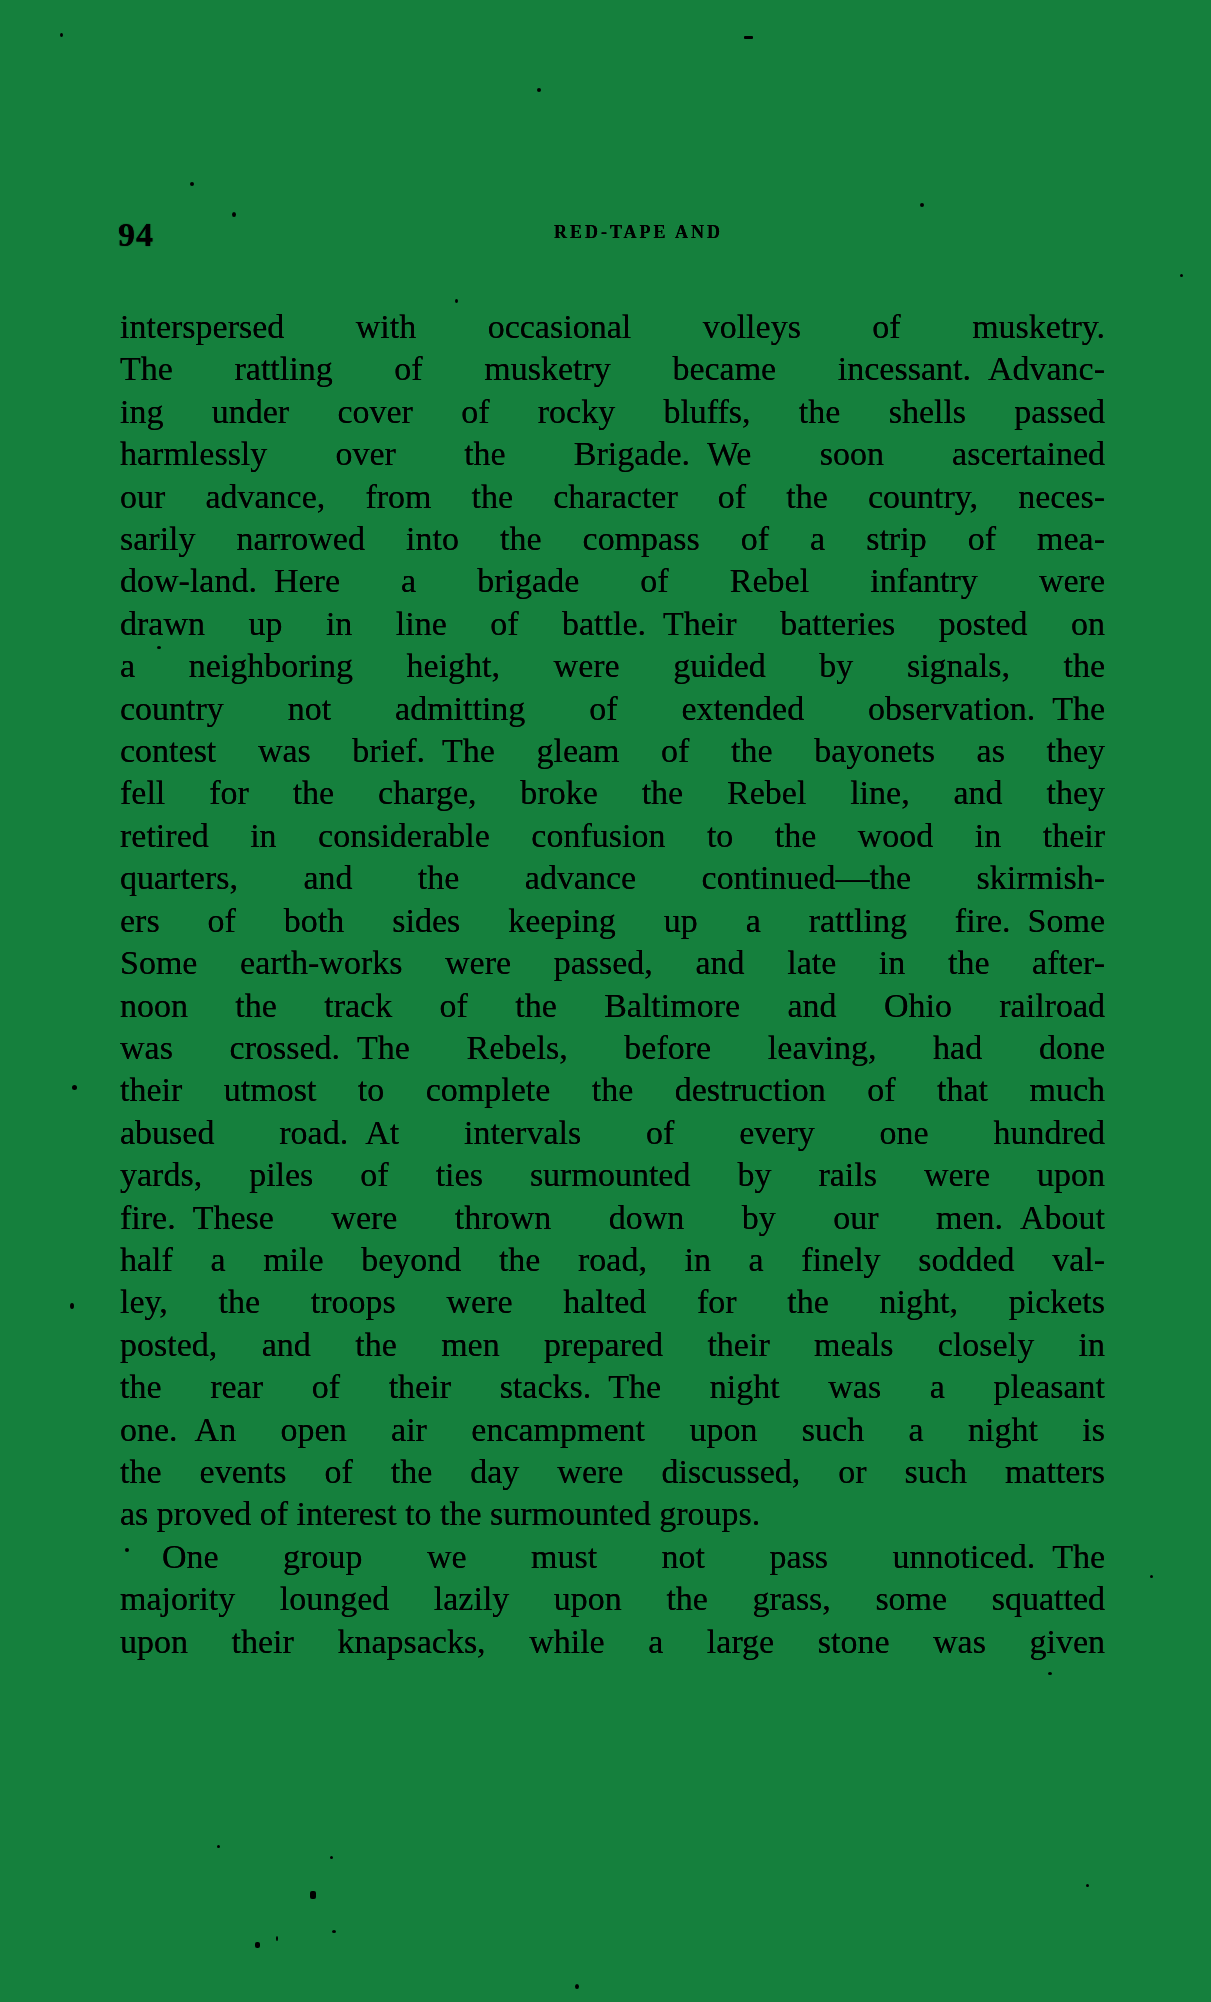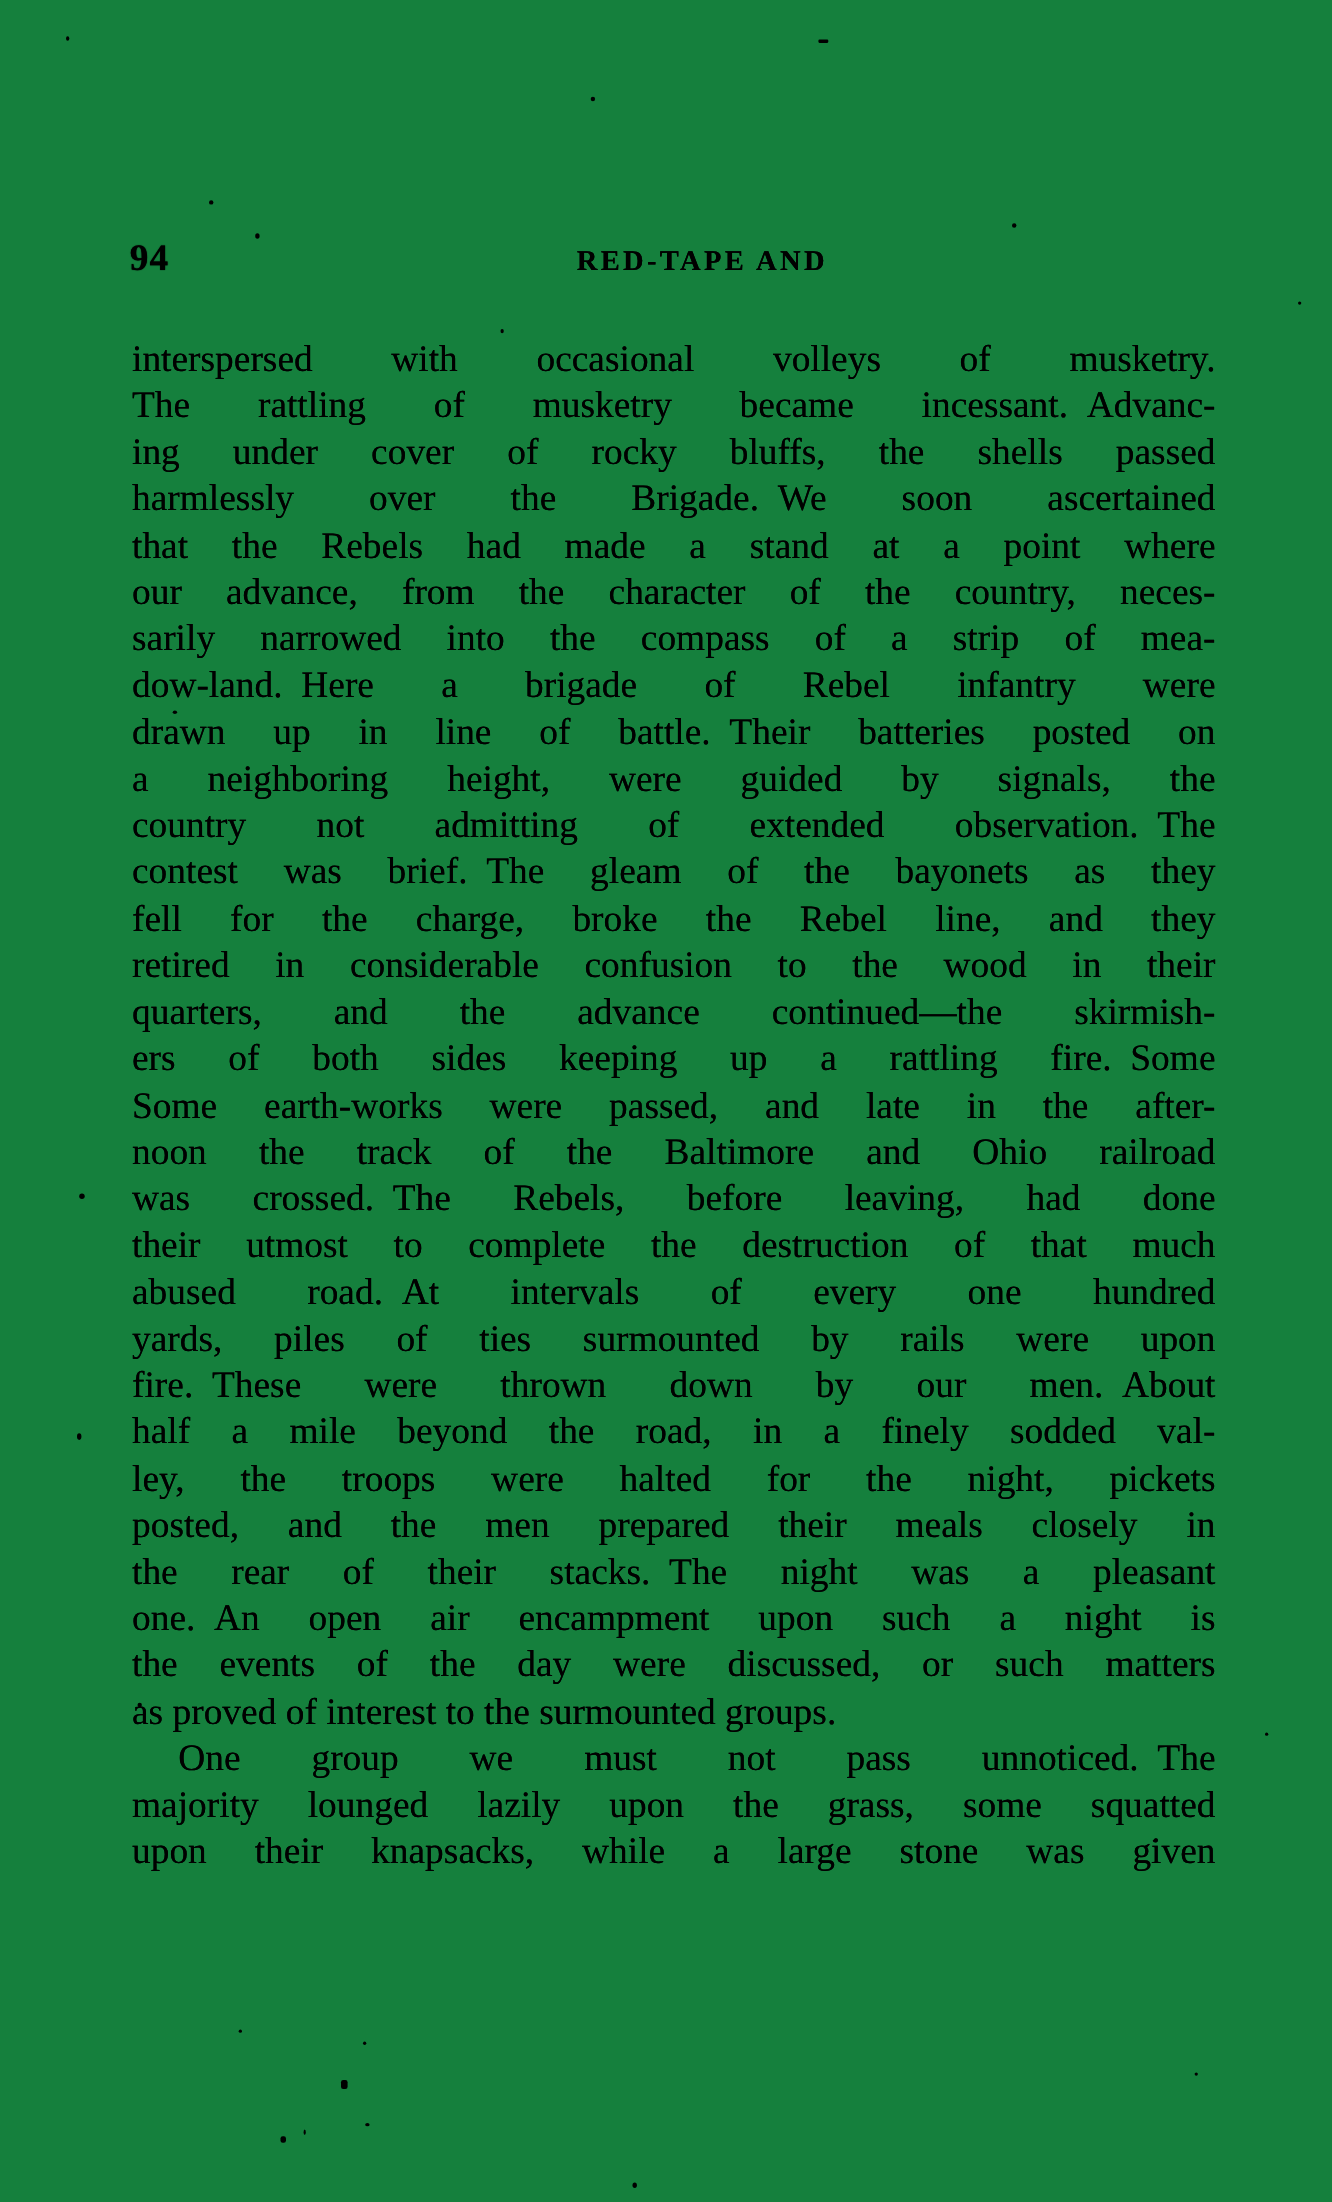--- a/index.html
+++ b/index.html
@@ -13,21 +13,21 @@
   }
   .pagenum{
     position:absolute;left:118px;top:216px;
     font-size:34px;font-weight:700;letter-spacing:1px;
     color:#000;
     text-shadow:0 0 1px #000;
   }
   .running-head{
     position:absolute;left:120px;top:222px;width:985px;
     text-align:center;
-    font-size:26px;font-weight:700;letter-spacing:3px;
+    font-size:18px;font-weight:700;letter-spacing:3px;
     color:#000;
     text-shadow:0 0 .6px #000;
     padding-left:26px;
   }
   .textblock{
     position:absolute;left:120px;top:306px;width:985px;
     font-size:34px;line-height:42.4px;
     text-align:justify;
     text-shadow:0 0 .5px rgba(0,0,0,.9);
   }
@@ -45,21 +45,20 @@
 
   <span class="pagenum">94</span>
   <span class="running-head">RED-TAPE AND</span>
 
   <div class="textblock">
     <div class="para p1">
         <div class="line">interspersed with occasional volleys of musketry.</div>
         <div class="line">The rattling of musketry became incessant. Advanc-</div>
         <div class="line">ing under cover of rocky bluffs, the shells passed</div>
         <div class="line">harmlessly over the Brigade. We soon ascertained</div>
-        <div class="line">that the Rebels had made a stand at a point where</div>
         <div class="line">our advance, from the character of the country, neces-</div>
         <div class="line">sarily narrowed into the compass of a strip of mea-</div>
         <div class="line">dow-land. Here a brigade of Rebel infantry were</div>
         <div class="line">drawn up in line of battle. Their batteries posted on</div>
         <div class="line">a neighboring height, were guided by signals, the</div>
         <div class="line">country not admitting of extended observation. The</div>
         <div class="line">contest was brief. The gleam of the bayonets as they</div>
         <div class="line">fell for the charge, broke the Rebel line, and they</div>
         <div class="line">retired in considerable confusion to the wood in their</div>
         <div class="line">quarters, and the advance continued—the skirmish-</div>

